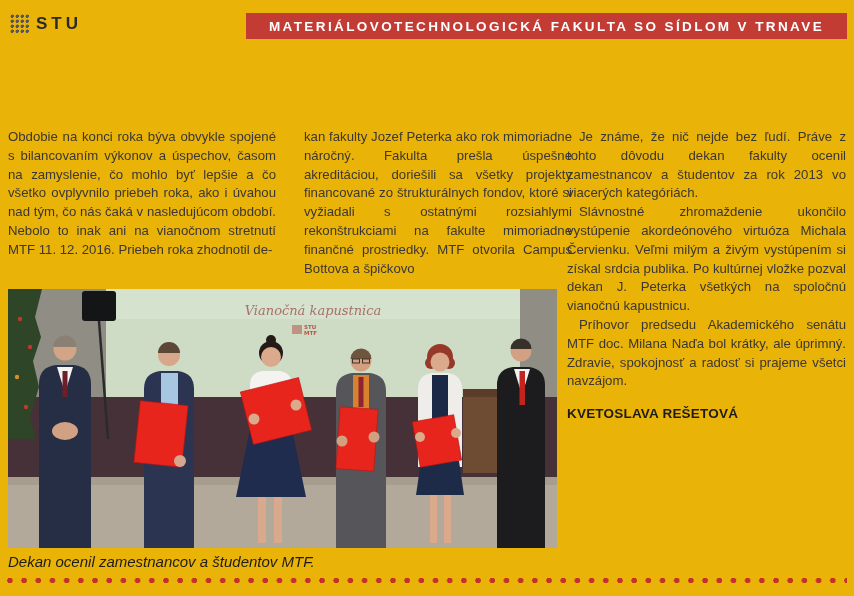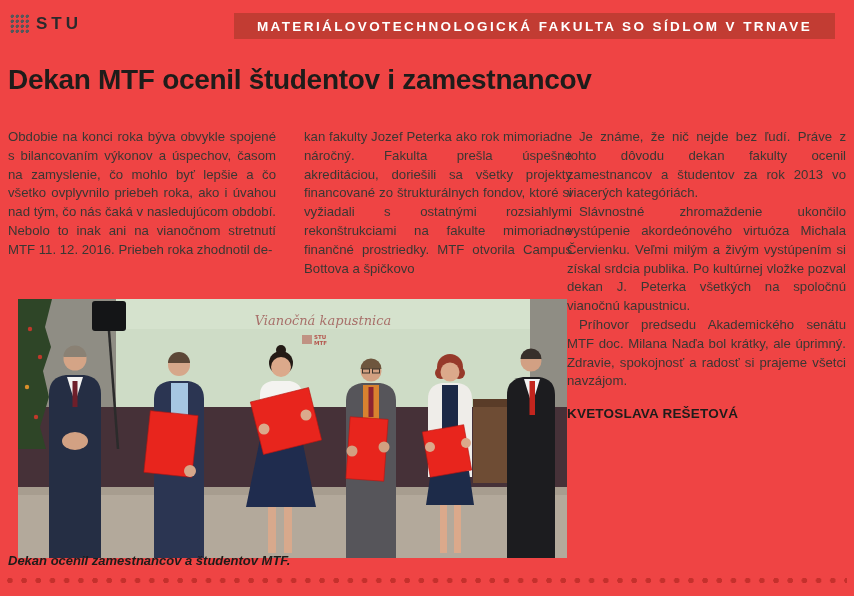--- a/index.html
+++ b/index.html
@@ -1,74 +1,73 @@
 <!DOCTYPE html>
 <html lang="sk"><head>
 <meta charset="utf-8">
 <style>
   html,body{margin:0;padding:0;background:#ffffff;}
   .page{
-    position:relative;width:854px;height:596px;background:#ef4444;overflow:hidden;
+    position:relative;width:854px;height:596px;background:#eab308;overflow:hidden;
     font-family:"Liberation Sans","DejaVu Sans",sans-serif;color:#3b3733;
   }
   
   .stu-logo{position:absolute;left:10px;top:14px;display:flex;align-items:center;gap:6px;}
   .stu-dots{
     width:20px;height:20px;
     background-image:radial-gradient(circle at 2.2px 2.2px,#55565a 1.5px,rgba(0,0,0,0) 1.9px);
     background-size:5px 5px;background-position:0 0;
   }
   .stu-text{font-size:17px;font-weight:bold;letter-spacing:4px;color:#2a2a2c;}
   .banner{
-    position:absolute;left:234px;top:13px;width:601px;height:26px;background:#c23c33;
+    position:absolute;left:246px;top:13px;width:601px;height:26px;background:#c23c33;
     color:#ffffff;font-weight:bold;font-size:13.5px;letter-spacing:2.4px;
     display:flex;align-items:center;justify-content:center;white-space:nowrap;
   }
   
   .headline{
     position:absolute;left:8px;top:64px;width:840px;margin:0;
     font-size:28px;font-weight:bold;letter-spacing:-0.3px;color:#1e1c1a;
   }
   
   .col{position:absolute;top:128px;font-size:13.2px;line-height:18.8px;text-align:justify;}
   .col p{margin:0;}
   .col-1{left:8px;width:268px;}
   .col-2{left:304px;width:268px;}
   .col-3{left:567px;width:279px;}
   .col-3 p.indent{text-indent:12px;}
   .author{
     margin-top:14px !important;text-align:left;font-weight:bold;color:#1e1c1a;
     font-size:13.5px;letter-spacing:0.2px;
   }
   
-  .photo-fig{position:absolute;left:8px;top:289px;width:629px;height:259px;margin:10px;}
+  .photo-fig{position:absolute;left:8px;top:289px;width:629px;height:259px;margin:0;}
   .photo-fig svg{display:block;}
   .caption{
     position:absolute;left:8px;top:553px;width:549px;
-    font-size:13px;font-weight:bold;font-style:italic;color:#1e1c1a;
+    font-size:15px;font-weight:normal;font-style:italic;color:#1e1c1a;
   }
   
   .dot-row{
     position:absolute;left:6px;top:576px;width:841px;height:9px;
     background-image:radial-gradient(circle at 4px 4.5px,#c5302c 2.6px,rgba(0,0,0,0) 3px);
     background-size:14.2px 9px;background-repeat:repeat-x;
   }
 </style>
 </head>
 <body>
 
 <div class="page">
 
   <div class="stu-logo">
     <div class="stu-dots"></div>
     <span class="stu-text">STU</span>
   </div>
   <div class="banner">MATERIÁLOVOTECHNOLOGICKÁ FAKULTA SO SÍDLOM V TRNAVE</div>
 
-  <h1 class="headline">Dekan MTF ocenil študentov i zamestnancov</h1>
 
   <div class="col col-1">
     <p>Obdobie na konci roka býva obvykle spojené s bilancovaním výkonov a úspechov, časom na zamyslenie, čo mohlo byť lepšie a čo všetko ovplyvnilo priebeh roka, ako i úvahou nad tým, čo nás čaká v nasledujúcom období. Nebolo to inak ani na vianočnom stretnutí MTF 11. 12. 2016. Priebeh roka zhodnotil de-</p>
   </div>
   <div class="col col-2">
     <p>kan fakulty Jozef Peterka ako rok mimoriadne náročný. Fakulta prešla úspešne akreditáciou, doriešili sa všetky projekty financované zo štrukturálnych fondov, ktoré si vyžiadali s ostatnými rozsiahlymi rekonštrukciami na fakulte mimoriadne finančné prostriedky. MTF otvorila Campus Bottova a špičkovo</p>
   </div>
   <div class="col col-3">
     <p class="indent">Je známe, že nič nejde bez ľudí. Práve z tohto dôvodu dekan fakulty ocenil zamestnancov a študentov za rok 2013 vo viacerých kategóriách.</p>
     <p class="indent">Slávnostné zhromaždenie ukončilo vystúpenie akordeónového virtuóza Michala Červienku. Veľmi milým a živým vystúpením si získal srdcia publika. Po kultúrnej vložke pozval dekan J. Peterka všetkých na spoločnú vianočnú kapustnicu.</p>

